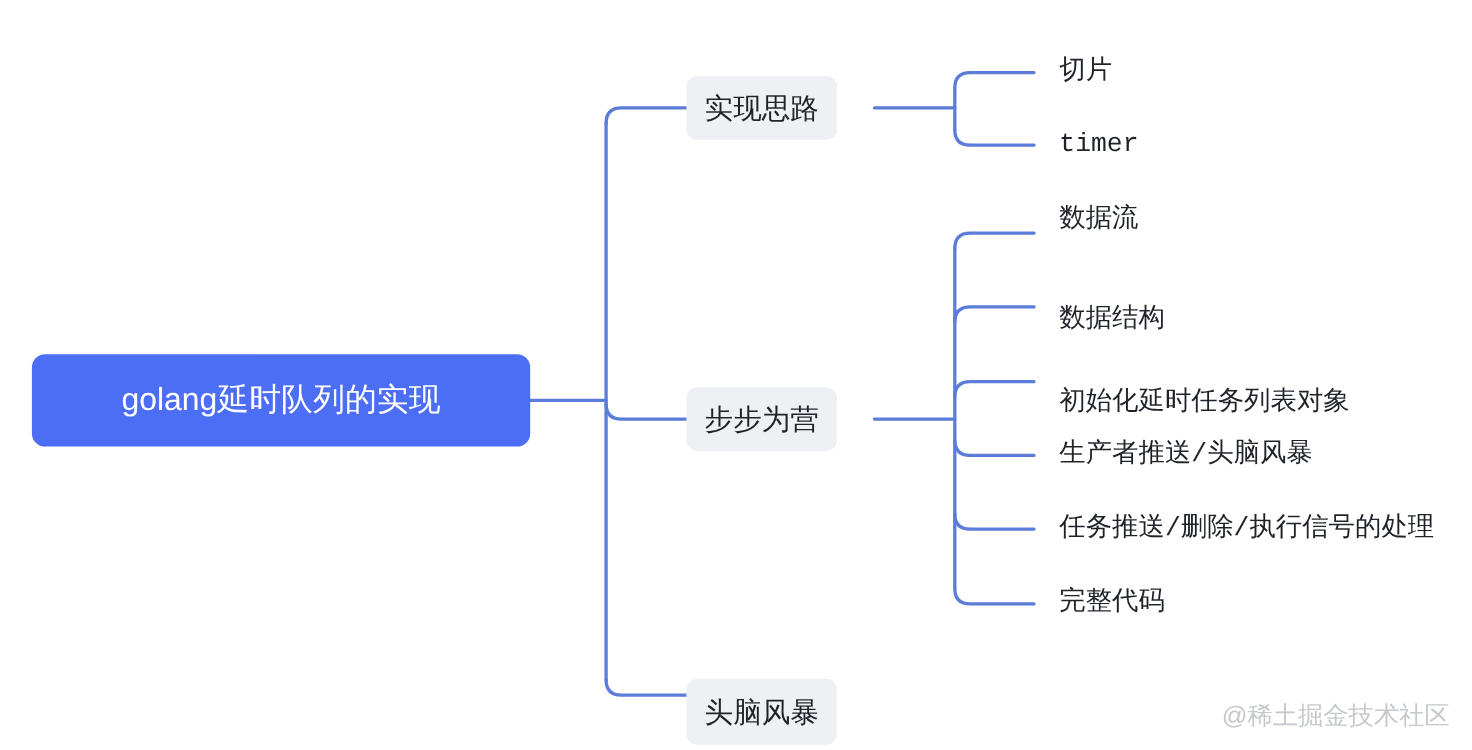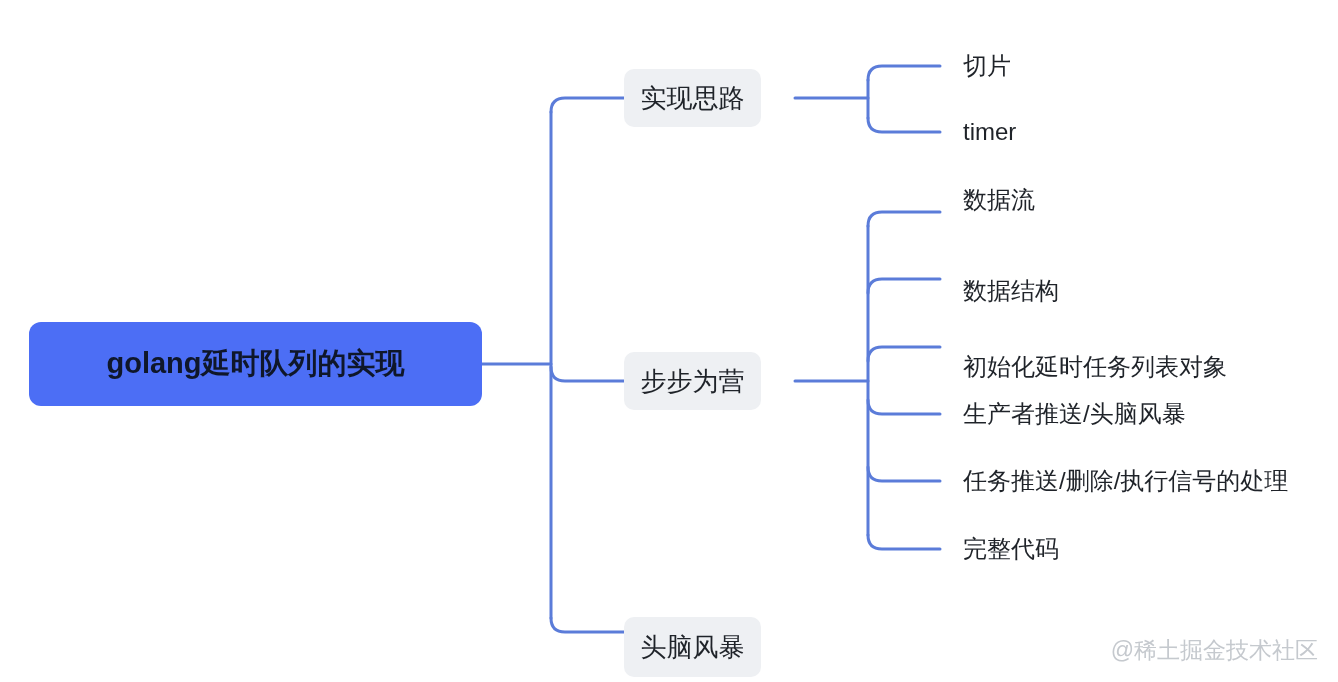--- a/index.html
+++ b/index.html
@@ -36,23 +36,23 @@
     box-sizing: border-box;
     white-space: nowrap;
   }
   .root-node {
     left: 29px;
     top: 322px;
     width: 453px;
     height: 84px;
     background: #4c6ef5;
     border-radius: 12px;
-    color: #0f172a;
+    color: #ffffff;
     font-size: 29px;
-    font-weight: 700;
+    font-weight: 400;
     cursor: pointer;
   }
   .branch-node {
     left: 624px;
     width: 137px;
     height: 58px;
     background: #eef0f3;
     border-radius: 10px;
     color: #1f2329;
     font-size: 26px;
@@ -64,20 +64,21 @@
   .branch-3 { top: 617px; height: 60px; }
   .leaf-node {
     left: 963px;
     height: 32px;
     line-height: 32px;
     color: #1f2329;
     font-size: 24px;
     font-weight: 400;
     justify-content: flex-start;
     cursor: pointer;
+    font-family: Liberation Mono, monospace;
   }
   .leaf-b1-1 { top: 50px; }
   .leaf-b1-2 { top: 116px; }
   .leaf-b2-1 { top: 184px; }
   .leaf-b2-2 { top: 263px; margin-top: 12px; }
   .leaf-b2-3 { top: 331px; margin-top: 20px; }
   .leaf-b2-4 { top: 398px; }
   .leaf-b2-5 { top: 465px; }
   .leaf-b2-6 { top: 533px; }
   .watermark {

